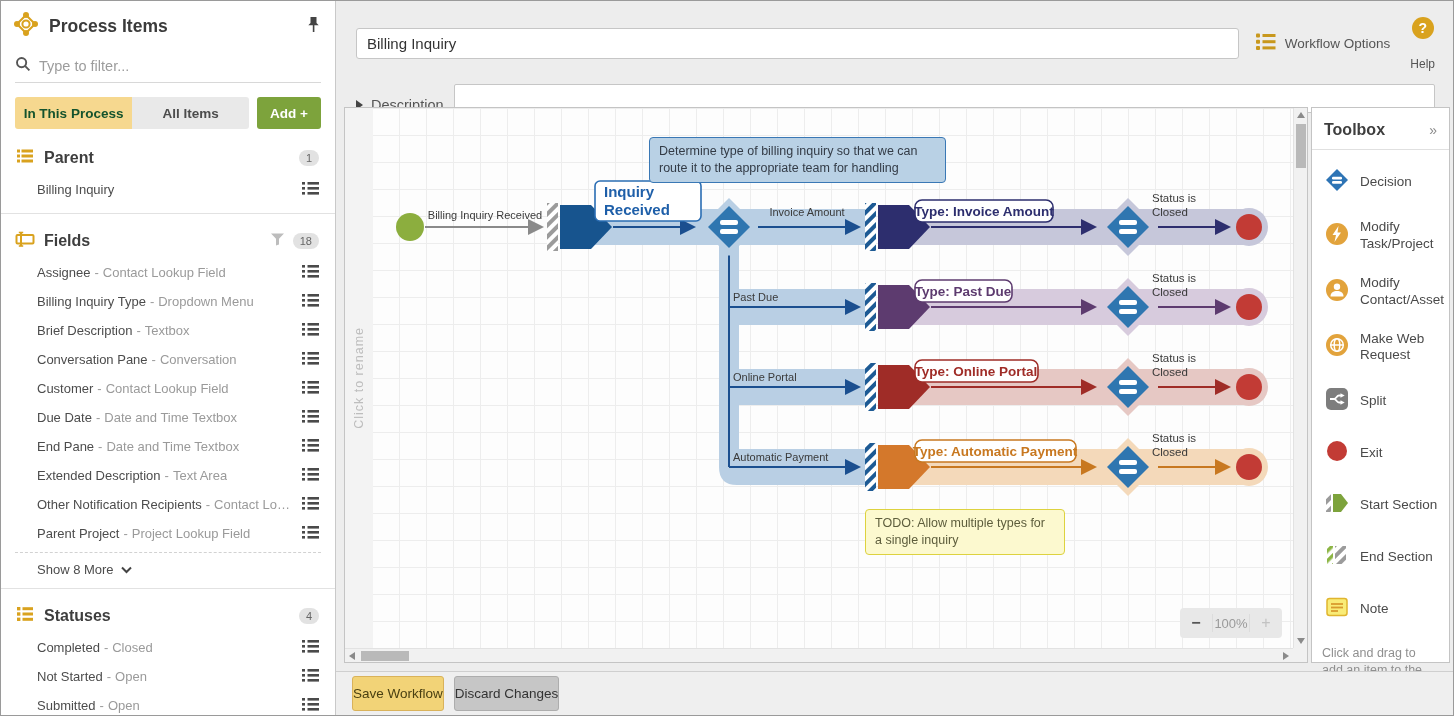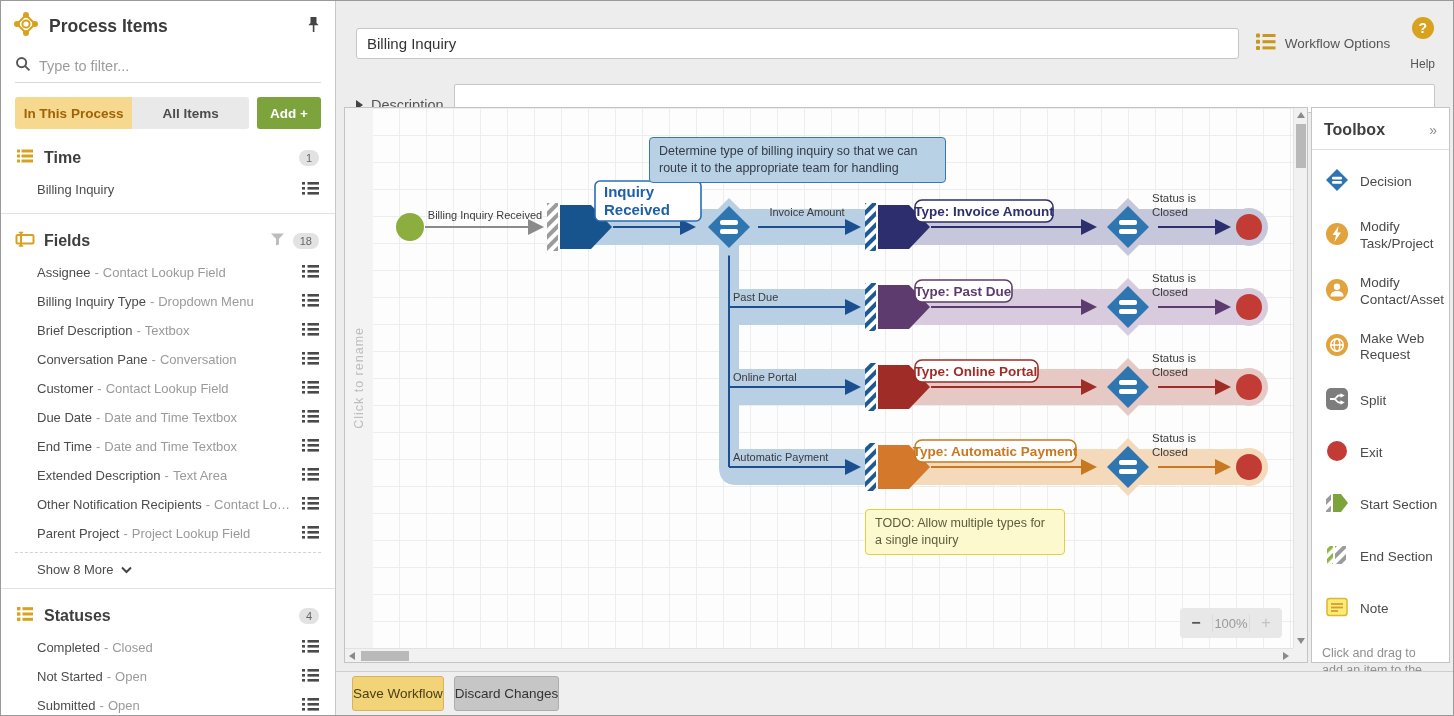--- a/index.html
+++ b/index.html
@@ -13,21 +13,21 @@
   
   .sidebar { width:335px; background:#fff; border-right:1px solid #c9c9c9; flex:none; overflow:hidden; }
   .s-header { display:flex; align-items:center; padding:10px 14px 6px 12px; }
   .s-title { font-size:17.5px; font-weight:bold; color:#3b3b3b; margin-left:10px; flex:1; }
   .s-search { display:flex; align-items:center; margin:2px 14px 0; padding:7px 0 6px; border-bottom:1px solid #d8d8d8; }
   .s-search input { border:none; outline:none; flex:1; margin-left:8px; font-size:14.5px; font-family:inherit; color:#555; background:transparent; }
   .s-search input::placeholder { color:#9c9c9c; }
   .tabs-row { display:flex; align-items:stretch; margin:14px 14px 2px; }
   .tabgroup { flex:1; display:flex; border-radius:3px; overflow:hidden; }
   .tab { flex:1; text-align:center; padding:9px 0 8px; font-size:13.5px; font-weight:bold; cursor:pointer; }
-  .tab.active { background:#f6d88f; color:#a16207; }
+  .tab.active { background:#f6d88f; color:#14532d; }
   .tab.inactive { background:#e9e9e9; color:#4c4c4c; }
   .add-btn { margin-left:8px; background:#7da33c; color:#fff; font-weight:bold; font-size:13.5px;
              border:none; border-radius:3px; padding:0 13px; cursor:pointer; }
   .section-h { display:flex; align-items:center; padding:15px 16px 5px 14px; }
   .section-title { font-size:16px; font-weight:bold; color:#3e3e3e; margin-left:9px; }
   .badge { margin-left:auto; background:#e2e2e2; color:#666; border-radius:9px; font-size:11px; padding:2px 7px; }
   .badge.after-funnel { margin-left:8px; }
   .funnel { margin-left:auto; }
   .s-row { display:flex; align-items:center; padding:5.5px 16px 5.5px 36px; font-size:13px; }
   .s-row .nm { color:#4c4c4c; white-space:nowrap; }
@@ -193,21 +193,21 @@
             <g fill="#d9a21e">
               <rect x="2" y="3.5" width="3" height="3"></rect>
               <rect x="6.5" y="3.5" width="11.5" height="3"></rect>
               <rect x="2" y="8.5" width="3" height="3"></rect>
               <rect x="6.5" y="8.5" width="11.5" height="3"></rect>
               <rect x="2" y="13.5" width="3" height="3"></rect>
               <rect x="6.5" y="13.5" width="11.5" height="3"></rect>
             </g>
           </svg>
       </span>
-      <span class="section-title">Time</span>
+      <span class="section-title">Parent</span>
       <span class="badge">1</span>
     </div>
     <div class="s-row">
       <span class="nm">Billing Inquiry</span>
       <span class="licon">
         <svg width="17" height="15" viewBox="0 0 17 15">
             <g fill="#4a4a4a">
               <rect x="0" y="1" width="3" height="2.6"></rect>
               <rect x="5.5" y="1" width="11.5" height="2.6"></rect>
               <rect x="0" y="6" width="3" height="2.6"></rect>
@@ -322,21 +322,21 @@
               <rect x="0" y="1" width="3" height="2.6"></rect>
               <rect x="5.5" y="1" width="11.5" height="2.6"></rect>
               <rect x="0" y="6" width="3" height="2.6"></rect>
               <rect x="5.5" y="6" width="11.5" height="2.6"></rect>
               <rect x="0" y="11" width="3" height="2.6"></rect>
               <rect x="5.5" y="11" width="11.5" height="2.6"></rect>
             </g>
           </svg></span>
     </div>
     <div class="s-row">
-      <span class="nm">End Time</span>
+      <span class="nm">End Pane</span>
         <span class="sep">-</span>
         <span class="ty">Date and Time Textbox</span>
       <span class="licon"><svg width="17" height="15" viewBox="0 0 17 15">
             <g fill="#4a4a4a">
               <rect x="0" y="1" width="3" height="2.6"></rect>
               <rect x="5.5" y="1" width="11.5" height="2.6"></rect>
               <rect x="0" y="6" width="3" height="2.6"></rect>
               <rect x="5.5" y="6" width="11.5" height="2.6"></rect>
               <rect x="0" y="11" width="3" height="2.6"></rect>
               <rect x="5.5" y="11" width="11.5" height="2.6"></rect>

